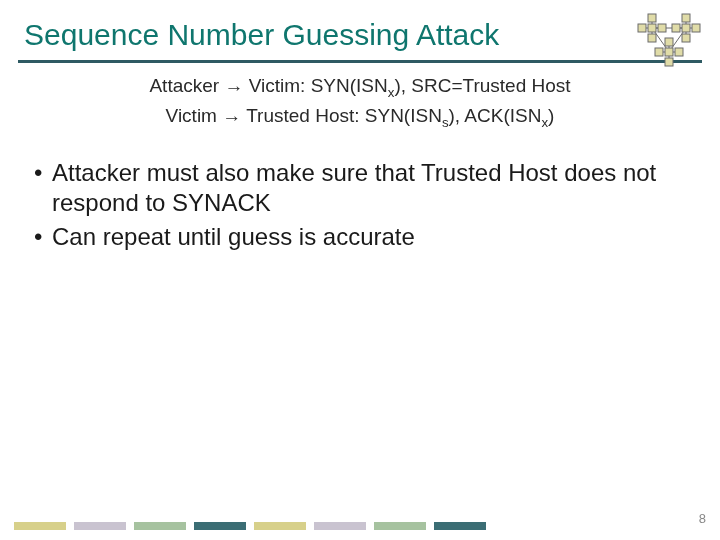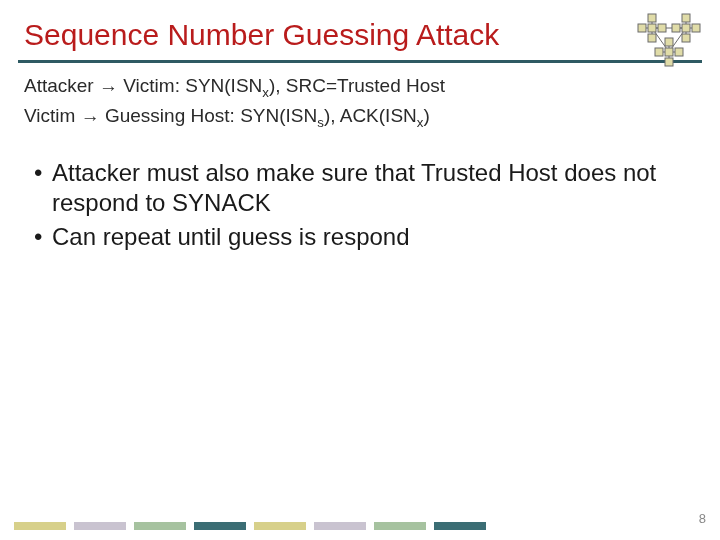--- a/index.html
+++ b/index.html
@@ -1,21 +1,21 @@
 <!DOCTYPE html>
 <html><head>
 <meta charset="utf-8">
 <style>
   * { box-sizing: border-box; margin: 0; padding: 0; }
   html, body { width: 720px; height: 540px; background: #fff; font-family: Arial, Helvetica, sans-serif; color: #3a3a3a; overflow: hidden; }
   .slide { position: relative; width: 720px; height: 540px; }
-  .title { font-size: 30px; font-weight: 400; color: #b91c1c; padding: 18px 17px 8px 24px; }
+  .title { font-size: 30px; font-weight: 400; color: #0f766e; padding: 18px 17px 8px 24px; }
   .hr { height: 3px; background: #2e5a63; margin: 0 18px 10px 18px; }
   .body-text { padding: 0 24px; font-size: 19px; line-height: 1.35; color: #2a2a2a; }
-  .body-text .line { margin-bottom: 1px; }
+  .body-text .line { margin-bottom: 1px; text-align: center; }
   .arrow { font-family: 'Segoe UI Symbol', Arial, sans-serif; }
   sub { font-size: 0.7em; vertical-align: sub; }
   .bullets { padding: 26px 34px 0 34px; font-size: 24px; color: #1a1a1a; }
   .bullets .bullet { display: flex; margin-bottom: 4px; line-height: 1.25; }
   .bullets .bullet .dot { width: 18px; flex: none; }
   .graphic { position: absolute; right: 12px; top: 12px; }
   .footer { position: absolute; left: 0; right: 0; bottom: 10px; display: flex; align-items: center; }
   .stripes { display: flex; height: 8px; margin-left: 14px; }
   .stripe { width: 52px; height: 8px; }
   .gap { width: 8px; }
@@ -57,31 +57,31 @@
       <rect x="43" y="36" width="8" height="8" fill="#e0dca8" stroke="#6b6b6b" stroke-width="1"></rect>
       <rect x="33" y="46" width="8" height="8" fill="#e0dca8" stroke="#6b6b6b" stroke-width="1"></rect>
       <rect x="23" y="36" width="8" height="8" fill="#e0dca8" stroke="#6b6b6b" stroke-width="1"></rect>
     </svg>
 
   <div class="title">Sequence Number Guessing Attack</div>
   <div class="hr"></div>
 
   <div class="body-text">
       <div class="line"><span>Attacker</span> <span class="arrow">→</span> <span>Victim</span>: <span>SYN(ISN<sub>x</sub>), SRC=Trusted Host</span></div>
-      <div class="line"><span>Victim</span> <span class="arrow">→</span> <span>Guessing Host</span>: <span>SYN(ISN<sub>s</sub>), ACK(ISN<sub>x</sub>)</span></div>
+      <div class="line"><span>Victim</span> <span class="arrow">→</span> <span>Trusted Host</span>: <span>SYN(ISN<sub>s</sub>), ACK(ISN<sub>x</sub>)</span></div>
     </div>
 
   <div class="bullets">
       <div class="bullet">
         <span class="dot">•</span>
         <span>Attacker must also make sure that Trusted Host does not respond to SYNACK</span>
       </div>
       <div class="bullet">
         <span class="dot">•</span>
-        <span>Can repeat until guess is respond</span>
+        <span>Can repeat until guess is accurate</span>
       </div>
     </div>
 
   <div class="footer">
     <div class="stripes">
         <div class="stripe" style="background: rgb(215, 208, 138);"></div>
         <div class="gap"></div>
         <div class="stripe" style="background: rgb(201, 195, 208);"></div>
         <div class="gap"></div>
         <div class="stripe" style="background: rgb(166, 194, 159);"></div>

